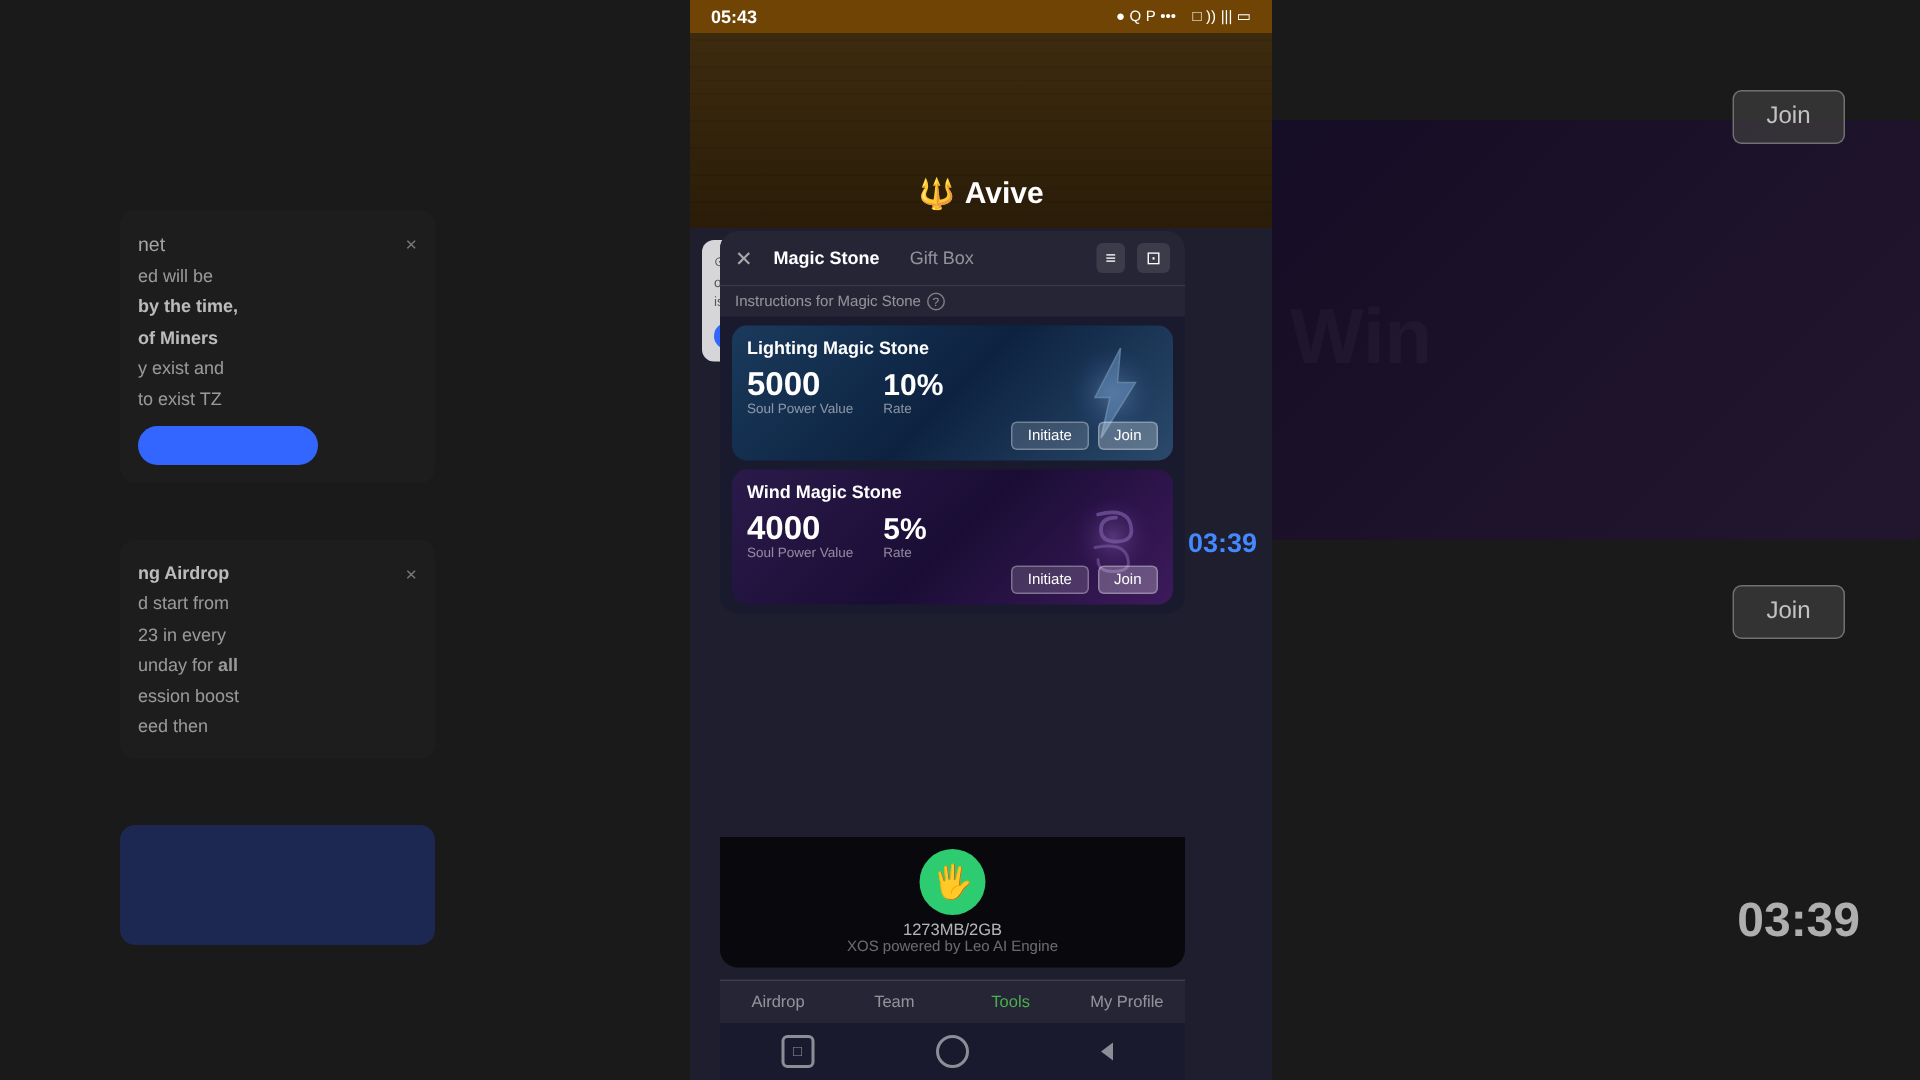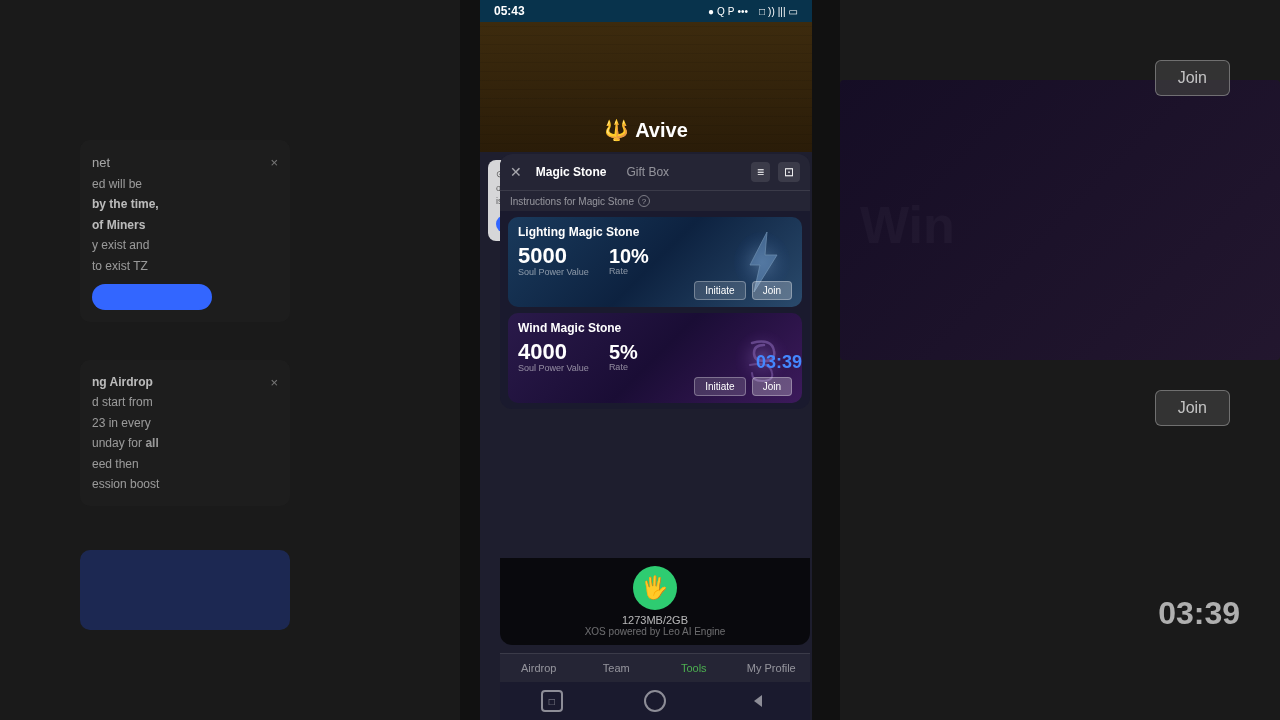--- a/index.html
+++ b/index.html
@@ -24,23 +24,23 @@
       position: absolute;
       right: 0; top: 0;
       width: 440px; height: 720px;
       background: #1a1a1a;
       overflow: hidden;
     }
 
     
     .phone-frame {
       position: absolute;
-      left: 480px; top: 0;
-      width: 332px; height: 720px;
-      background: #0c4a6e;
+      left: 460px; top: 0;
+      width: 388px; height: 720px;
+      background: #a16207;
       overflow: hidden;
     }
 
     
     .status-bar {
       display: flex;
       justify-content: space-between;
       align-items: center;
       padding: 4px 14px;
       color: white;
@@ -318,22 +318,22 @@
   </div>
 
   <div style="position:absolute;left:80px;top:360px;width:210px;background:rgba(30,30,30,0.85);border-radius:10px;padding:12px;color:rgba(255,255,255,0.55);font-size:12px;line-height:1.7;">
     <span style="float:right;color:rgba(255,255,255,0.4);font-size:13px;">×</span>
     <span style="font-weight:bold;color:rgba(255,255,255,0.7);">ng Airdrop</span>
     <div>d start from</div>
     <div>23 in every</div>
     <div>
       <span>unday for</span> <span style="font-weight:bold;">all</span>
     </div>
+    <div>ession boost</div>
     <div>eed then</div>
-    <div>ession boost</div>
   </div>
 
   <div style="position:absolute;left:80px;top:550px;width:210px;height:80px;background:rgba(30,50,120,0.6);border-radius:10px;"></div>
 </div>
 
 <div class="bg-right">
   <div style="position:absolute;left:20px;top:195px;color:rgba(255,255,255,0.12);font-size:52px;font-weight:bold;">
     <span>Win</span>
   </div>
 

